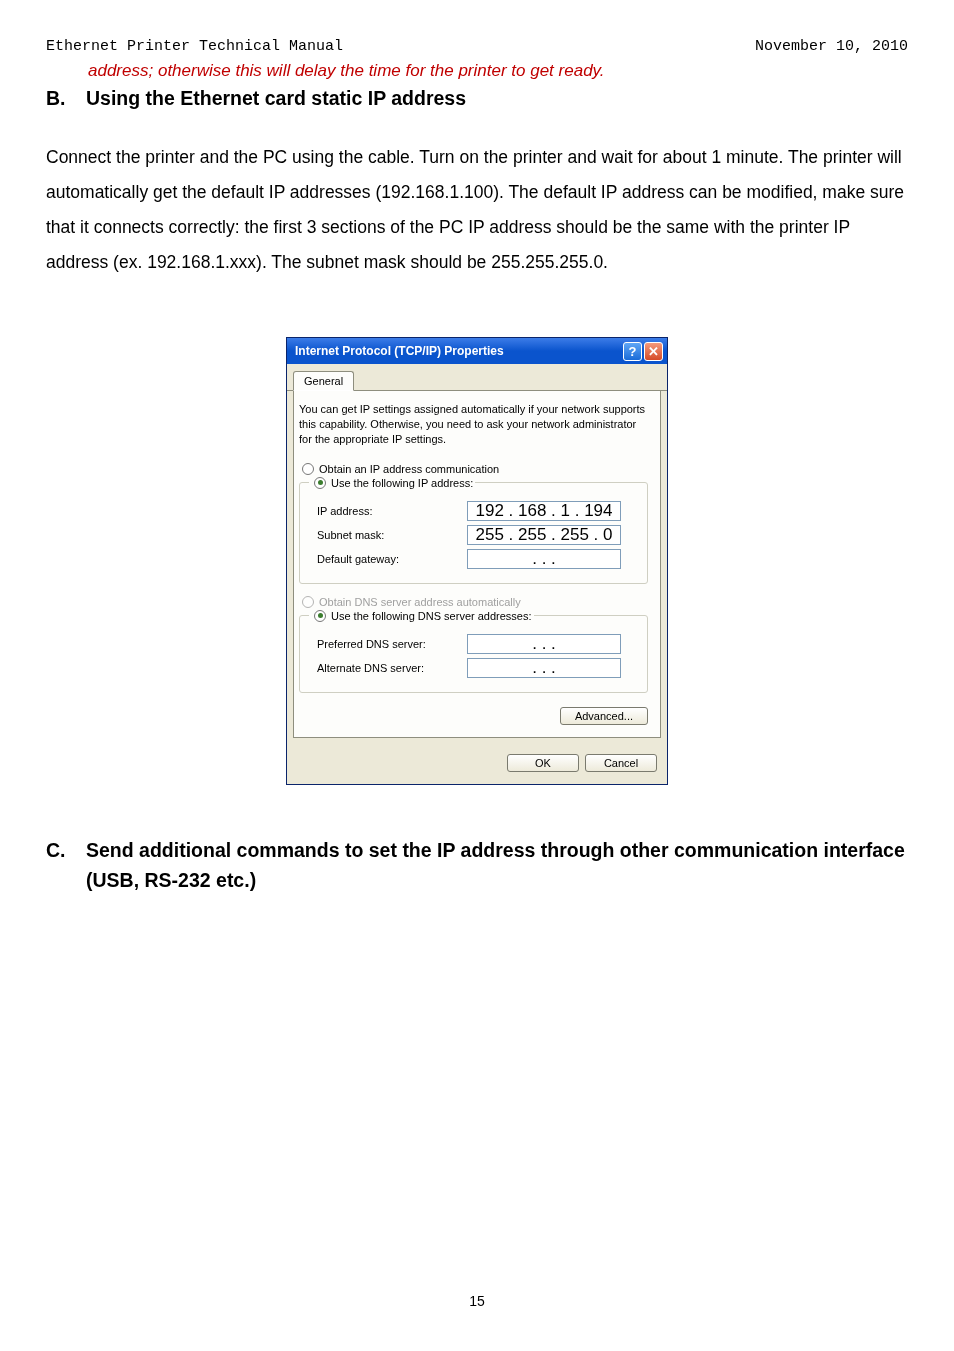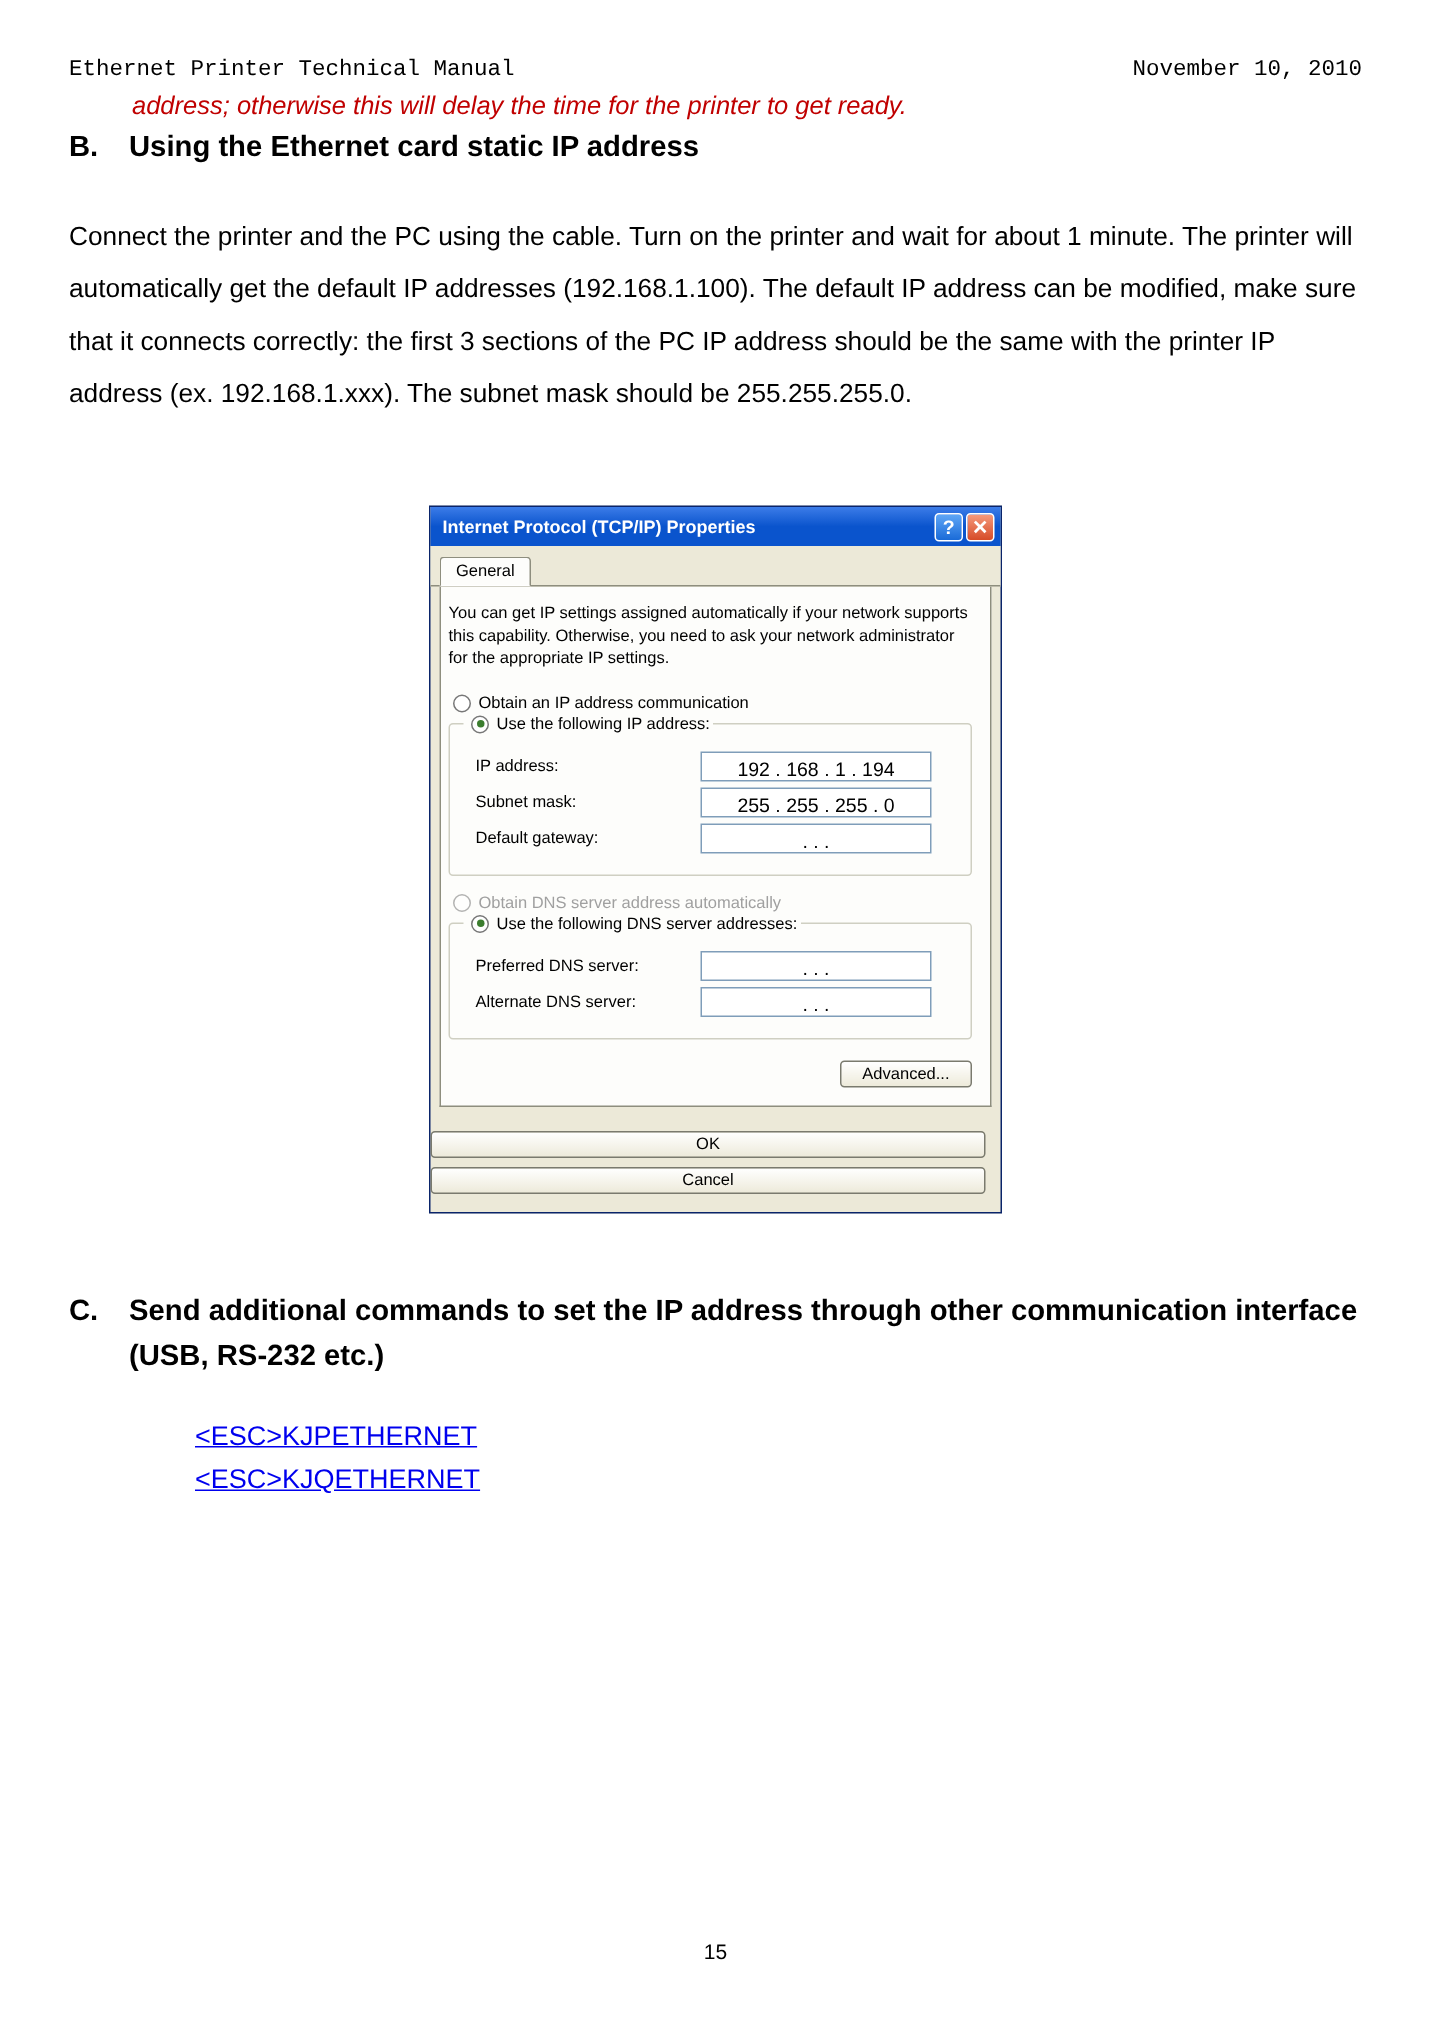--- a/index.html
+++ b/index.html
@@ -117,44 +117,43 @@
       margin: 4px 0;
       padding-left: 8px;
     }
     .field-label { width: 150px; }
     .ip-input {
       border: 1px solid #7F9DB9;
       background: #fff;
       width: 154px;
       height: 20px;
       display: flex;
-      align-items: flex-end;
+      align-items: center;
       padding: 0 5px;
-      font-size: 13px;
+      font-size: 17px;
       justify-content: center;
       gap: 3px;
     }
     .disabled-text { color: #A0A0A0; }
     .spacer-between { height: 12px; }
     .btn-row-right { display:flex; justify-content:flex-end; margin-top: 14px; }
     .winbtn {
       border: 1px solid #7A7A6E;
       border-radius: 3px;
       background: linear-gradient(180deg, #FFFFFF, #EDEADA);
       padding: 2px 14px;
       font-size: 11px;
       min-width: 72px;
       text-align: center;
     }
     .bottom-btns {
       display:flex;
       justify-content:flex-end;
       gap:6px;
       padding: 10px 10px 12px 0;
-      flex-direction: column;
     }
     .section-c-wrap { padding: 50px 46px 0 46px; }
     .section-c-heading {
       display: flex;
       font-size: 19.5px;
       font-weight: bold;
       gap: 10px;
       line-height: 1.55;
     }
     .section-c-heading .letter { min-width: 30px; }
@@ -272,19 +271,15 @@
       <div class="winbtn">Cancel</div>
     </div>
   </div>
 </div>
 
 <div class="section-c-wrap">
   <div class="section-c-heading">
     <span class="letter">C.</span>
     <span>Send additional commands to set the IP address through other communication interface (USB, RS-232 etc.)</span>
   </div>
-  <div class="links-block">
-    <a href="#">&lt;ESC&gt;KJPETHERNET</a><br>
-    <a href="#">&lt;ESC&gt;KJQETHERNET</a>
-  </div>
 </div>
 
 <div class="page-number">15</div>
 
 </body></html>

